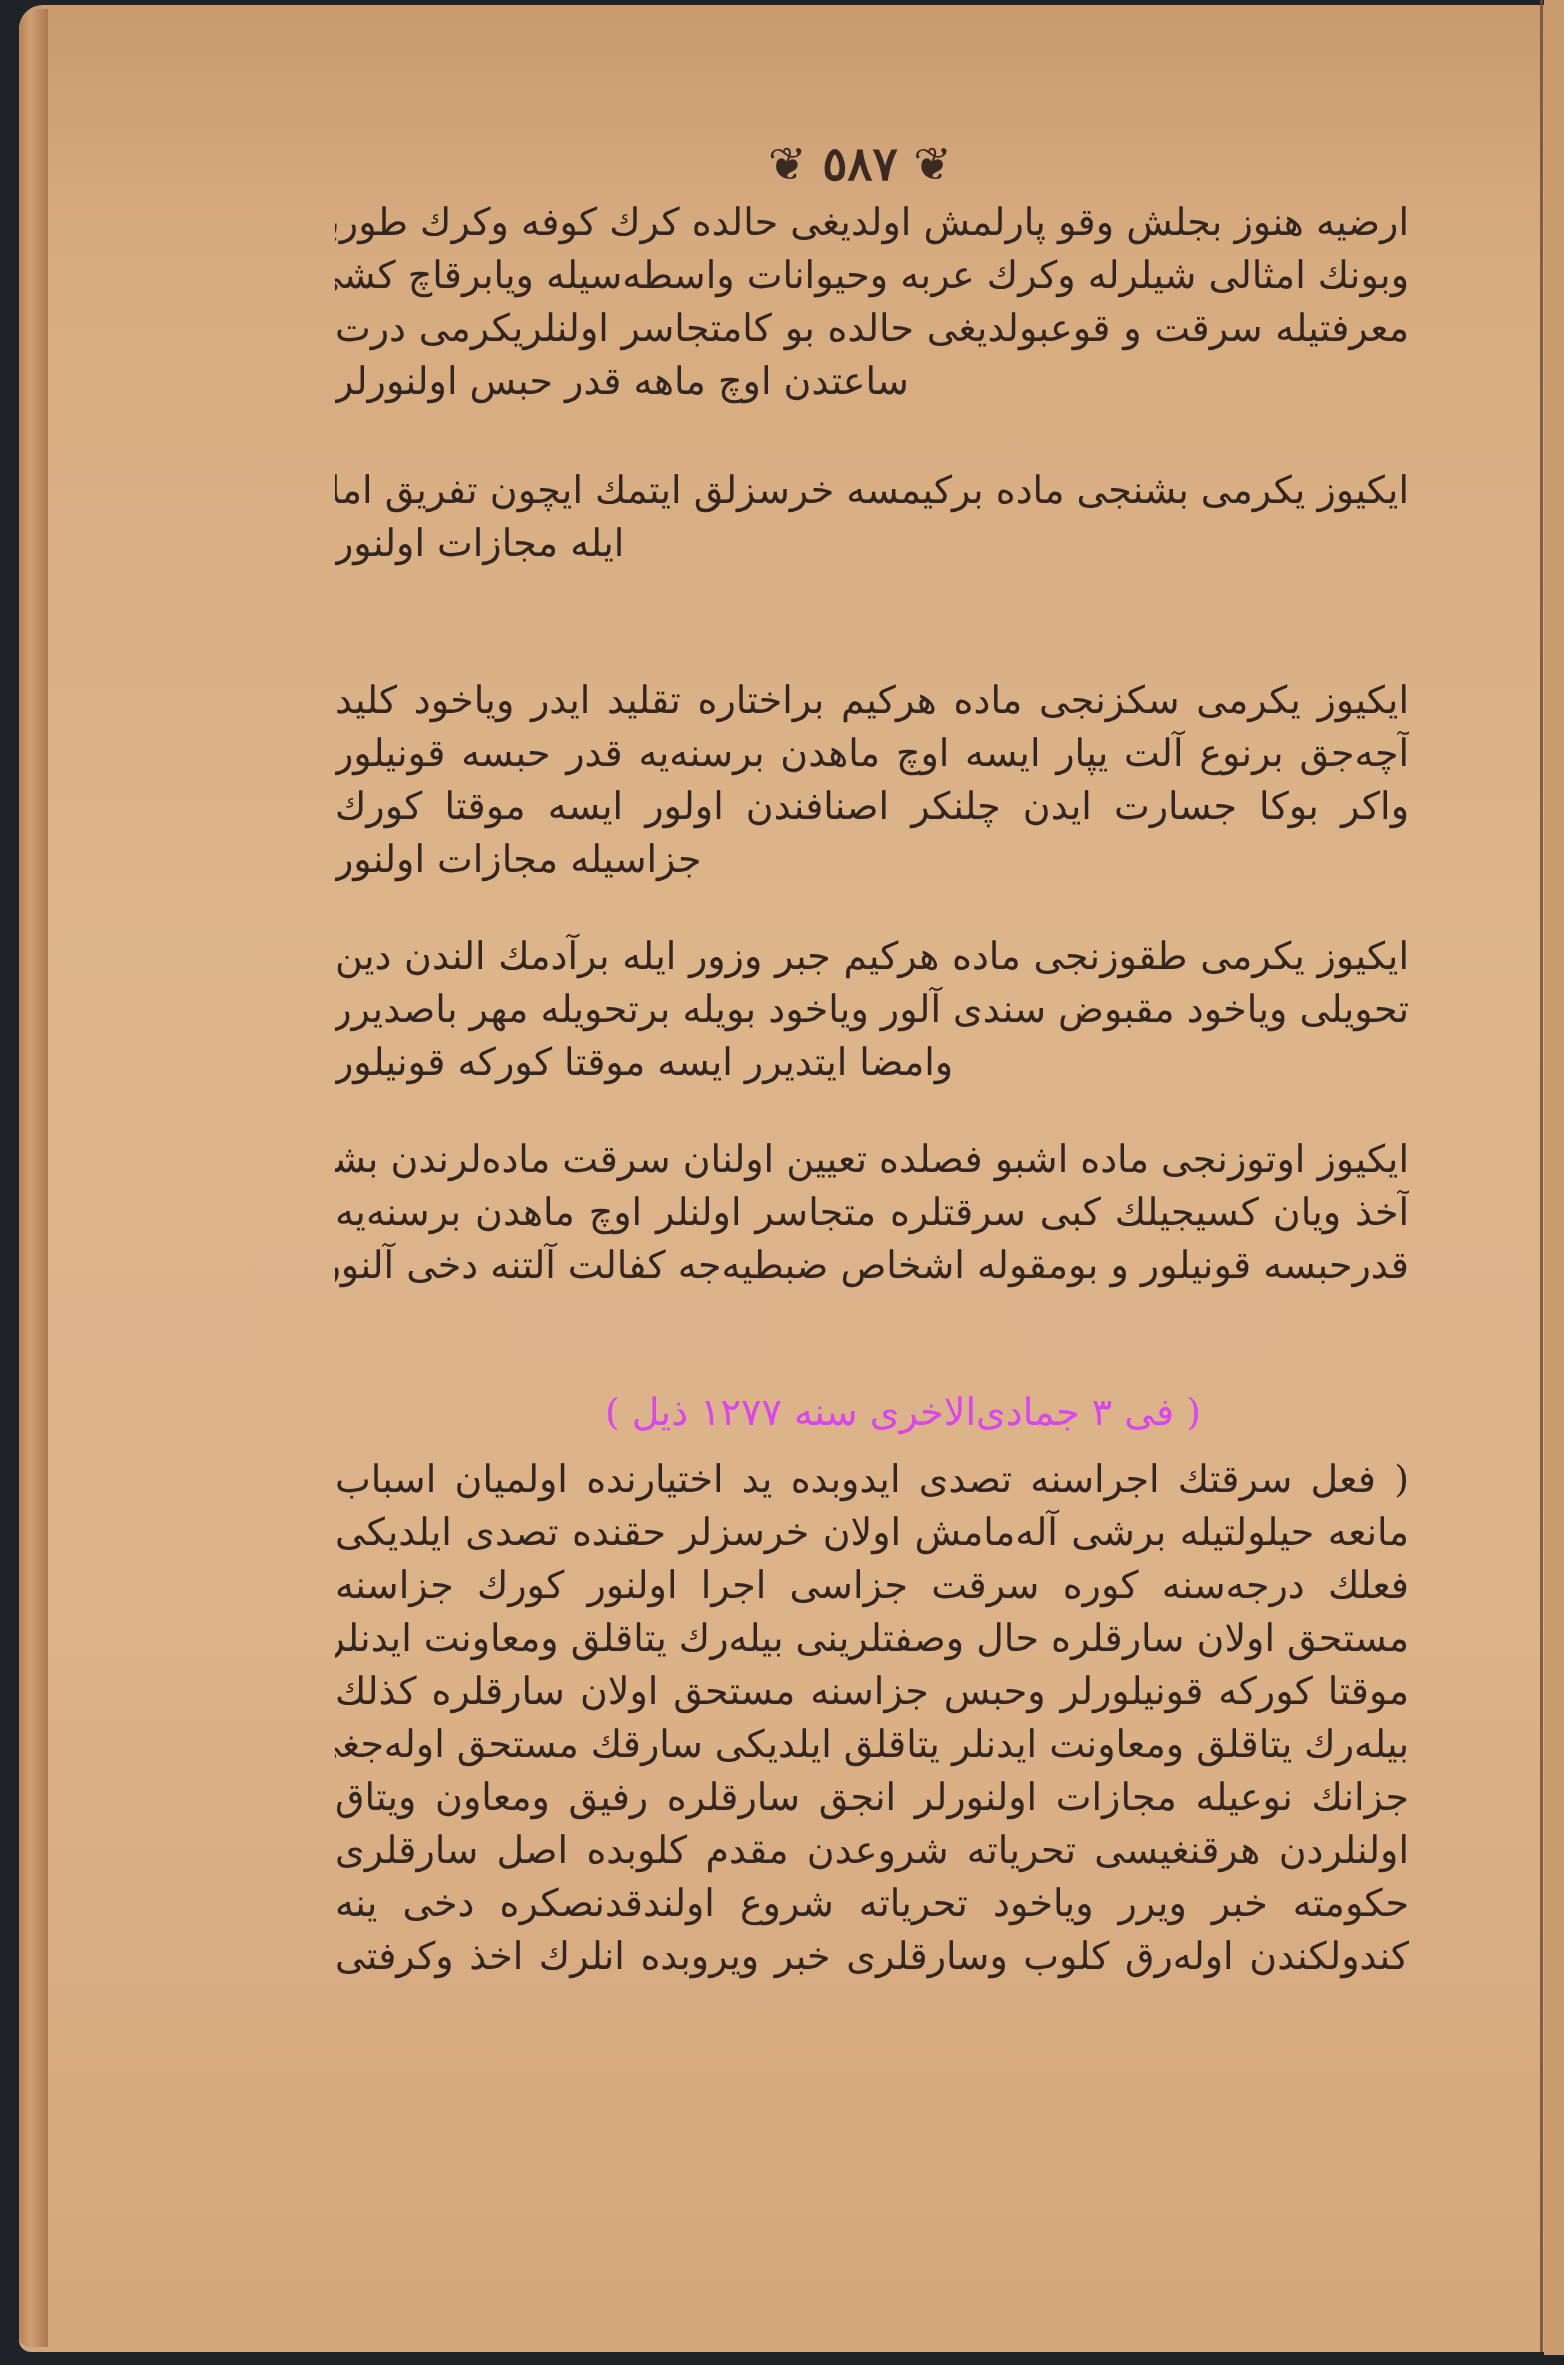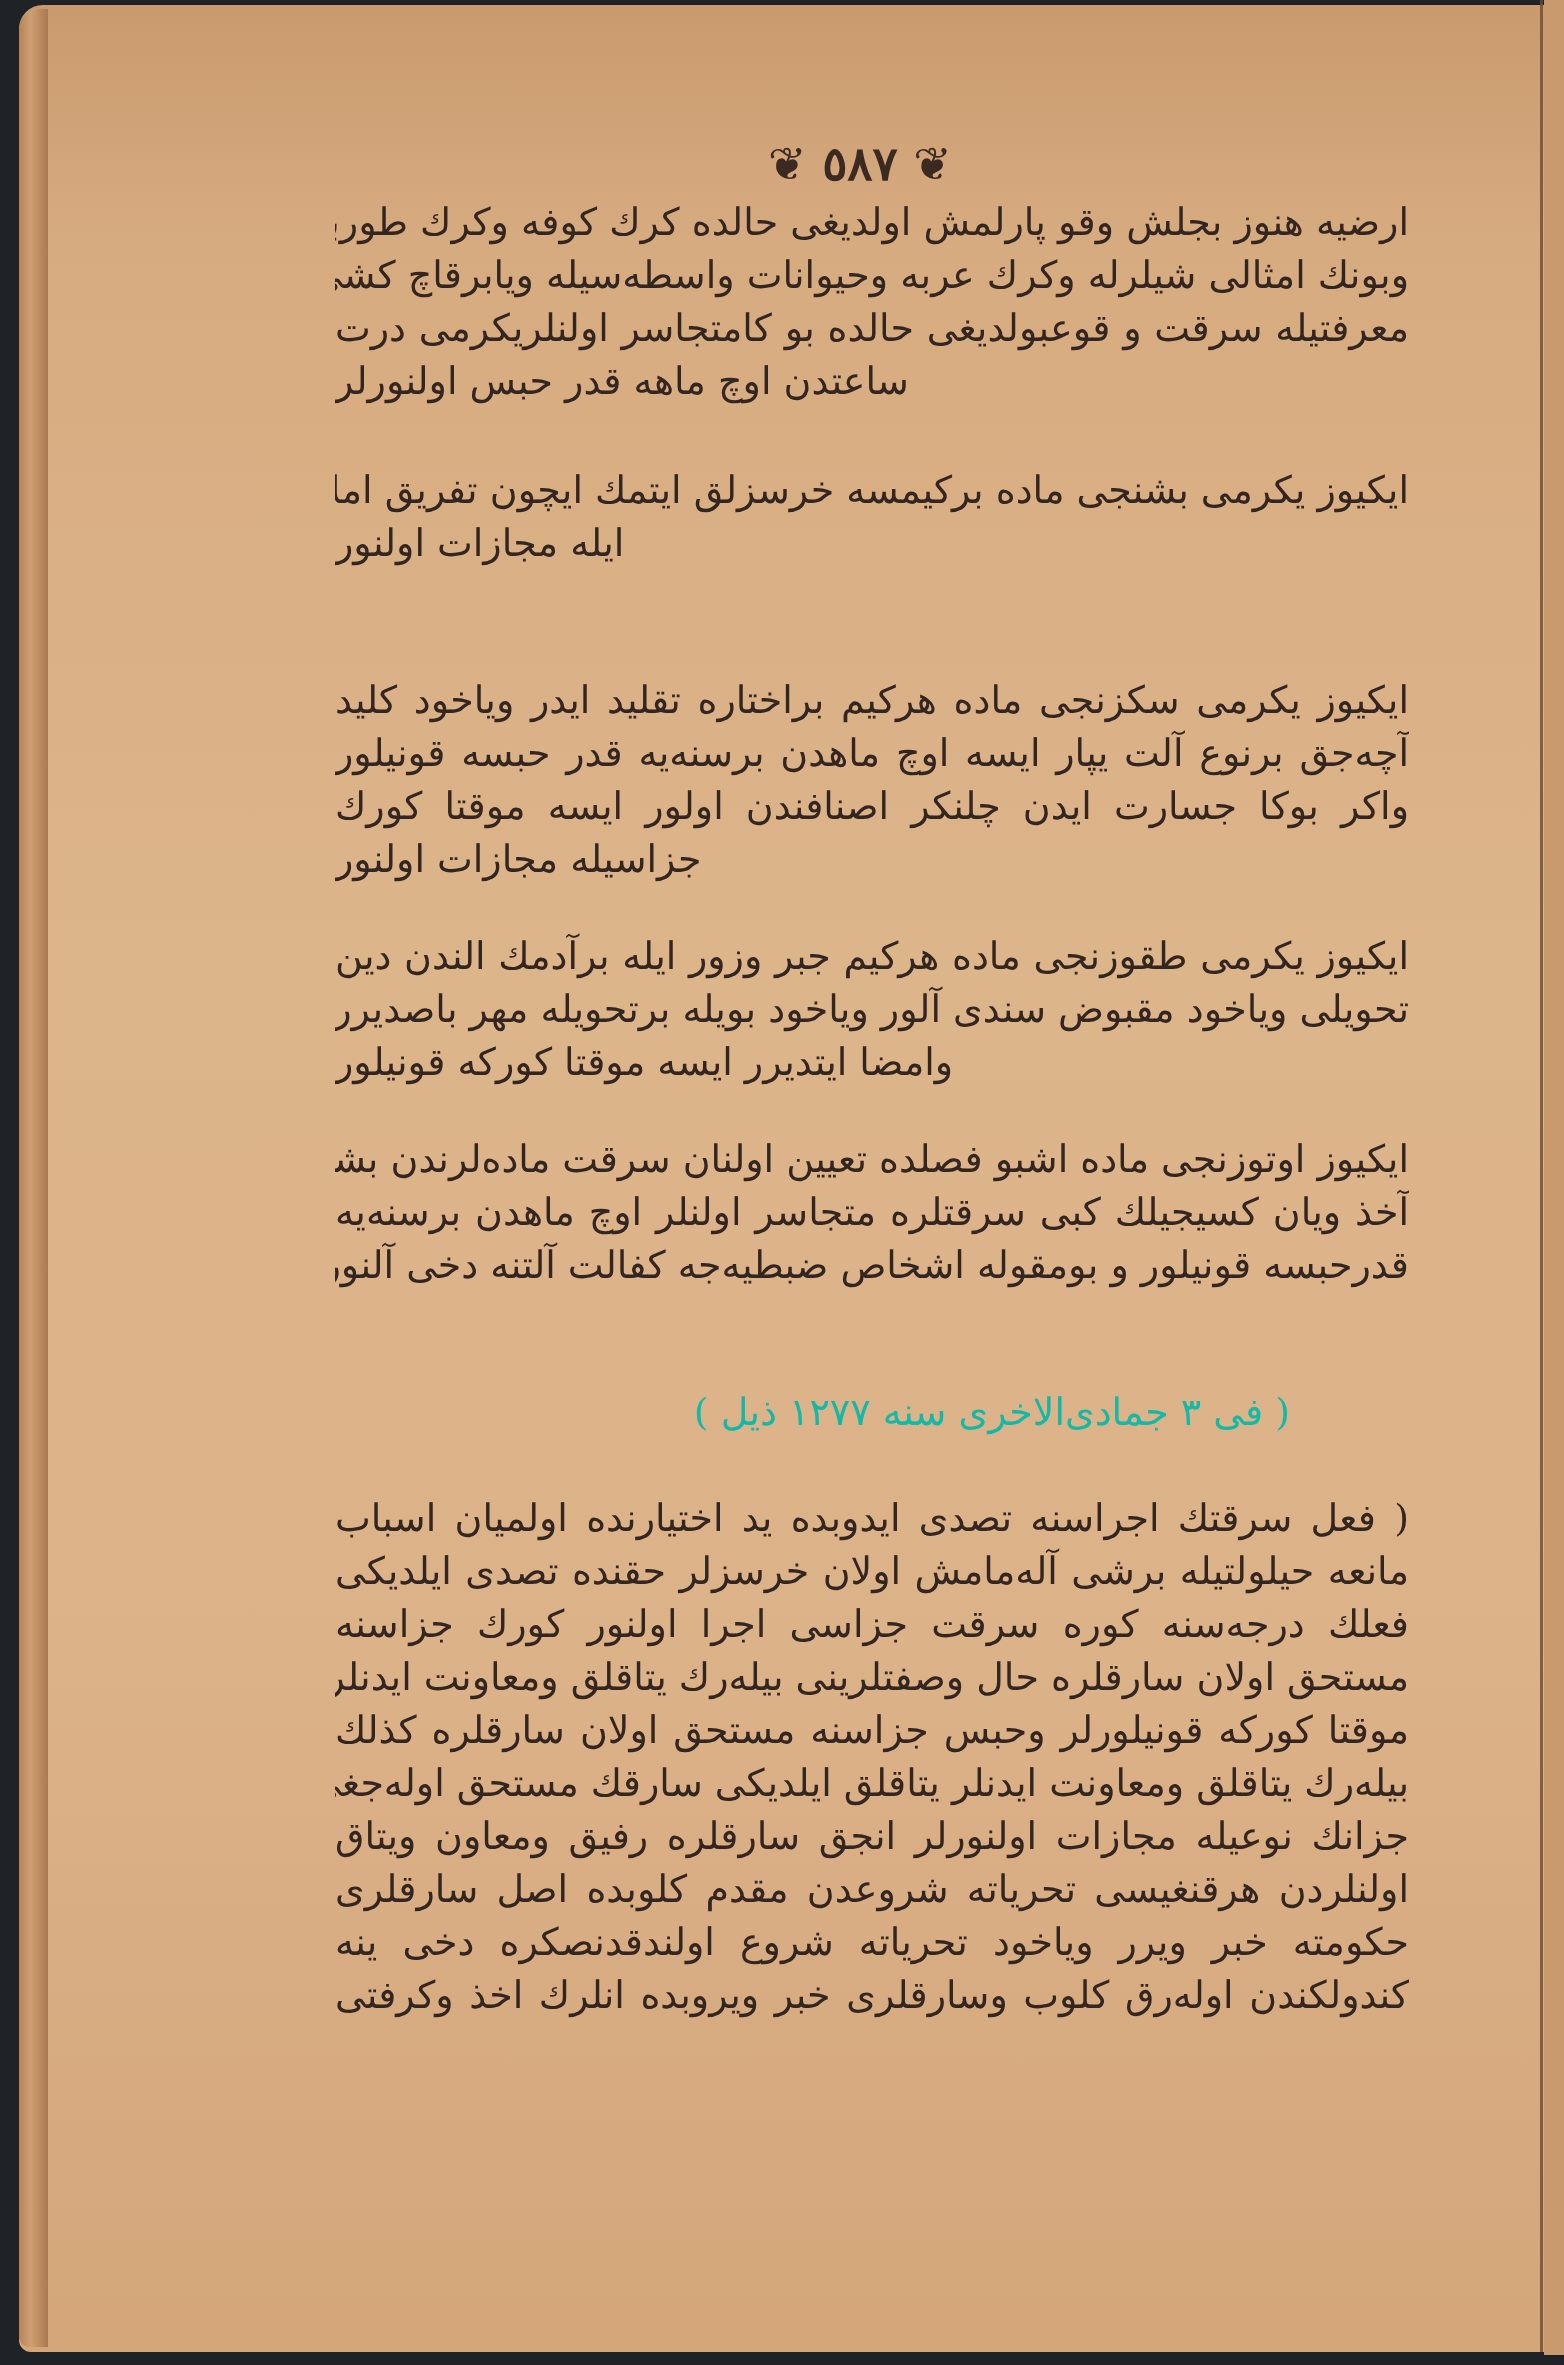--- a/index.html
+++ b/index.html
@@ -39,22 +39,22 @@
     position:absolute; left:335px; width:1074px;
     direction:rtl; text-align:right;
     color:#33251f;
     font-family:"DejaVu Serif", serif; font-size:38px; line-height:53px;
   }
   .line { white-space:nowrap; overflow:hidden; height:53px; }
   .line.justify { text-align:justify; text-align-last:justify; }
   .line.short { text-align:left; }
   .centered-title {
     position:absolute; left:516px; top:1386px; width:774px;
-    direction:rtl; text-align:right;
-    color:#14b8a6; font-family:"DejaVu Serif", serif; font-size:38px; line-height:53px;
+    direction:rtl; text-align:center;
+    color:#d946ef; font-family:"DejaVu Serif", serif; font-size:38px; line-height:53px;
   }
 </style>
 </head>
 <body>
 
 <div class="page"></div>
 <div class="page-edge"></div>
 <div class="binding-line"></div>
 <div class="right-strip"></div>
 
@@ -90,21 +90,21 @@
 </div>
 
 <div class="text-block" style="top:1133px;">
   <div class="line justify">ایکیوز اوتوزنجی ماده     اشبو فصلده تعیین اولنان سرقت ماده‌لرندن بشقه</div>
   <div class="line justify">آخذ ویان کسیجیلك کبی سرقتلره متجاسر اولنلر اوچ ماهدن برسنه‌یه</div>
   <div class="line justify">قدرحبسه قونیلور و بومقوله اشخاص ضبطیه‌جه کفالت آلتنه دخی آلنور</div>
 </div>
 
 <div class="centered-title">( فی ۳ جمادی‌الاخری سنه ۱۲۷۷ ذیل )</div>
 
-<div class="text-block" style="top:1453px;margin-top:39px;">
+<div class="text-block" style="top:1453px;">
   <div class="line justify">( فعل سرقتك اجراسنه تصدی ایدوبده ید اختیارنده اولمیان اسباب</div>
   <div class="line justify">مانعه حیلولتیله برشی آله‌مامش اولان خرسزلر حقنده تصدی ایلدیکی</div>
   <div class="line justify">فعلك درجه‌سنه کوره سرقت جزاسی اجرا اولنور     کورك جزاسنه</div>
   <div class="line justify">مستحق اولان سارقلره حال وصفتلرینی بیله‌رك یتاقلق ومعاونت ایدنلر</div>
   <div class="line justify">موقتا کورکه قونیلورلر وحبس جزاسنه مستحق اولان سارقلره کذلك</div>
   <div class="line justify">بیله‌رك یتاقلق ومعاونت ایدنلر یتاقلق ایلدیکی سارقك مستحق اوله‌جغی</div>
   <div class="line justify">جزانك نوعیله مجازات اولنورلر انجق سارقلره رفیق ومعاون ویتاق</div>
   <div class="line justify">اولنلردن هرقنغیسی تحریاته شروعدن مقدم کلوبده اصل سارقلری</div>
   <div class="line justify">حکومته خبر ویرر ویاخود تحریاته شروع اولندقدنصکره دخی ینه</div>
   <div class="line justify">کندولکندن اوله‌رق کلوب وسارقلری خبر ویروبده انلرك اخذ وکرفتی</div>

